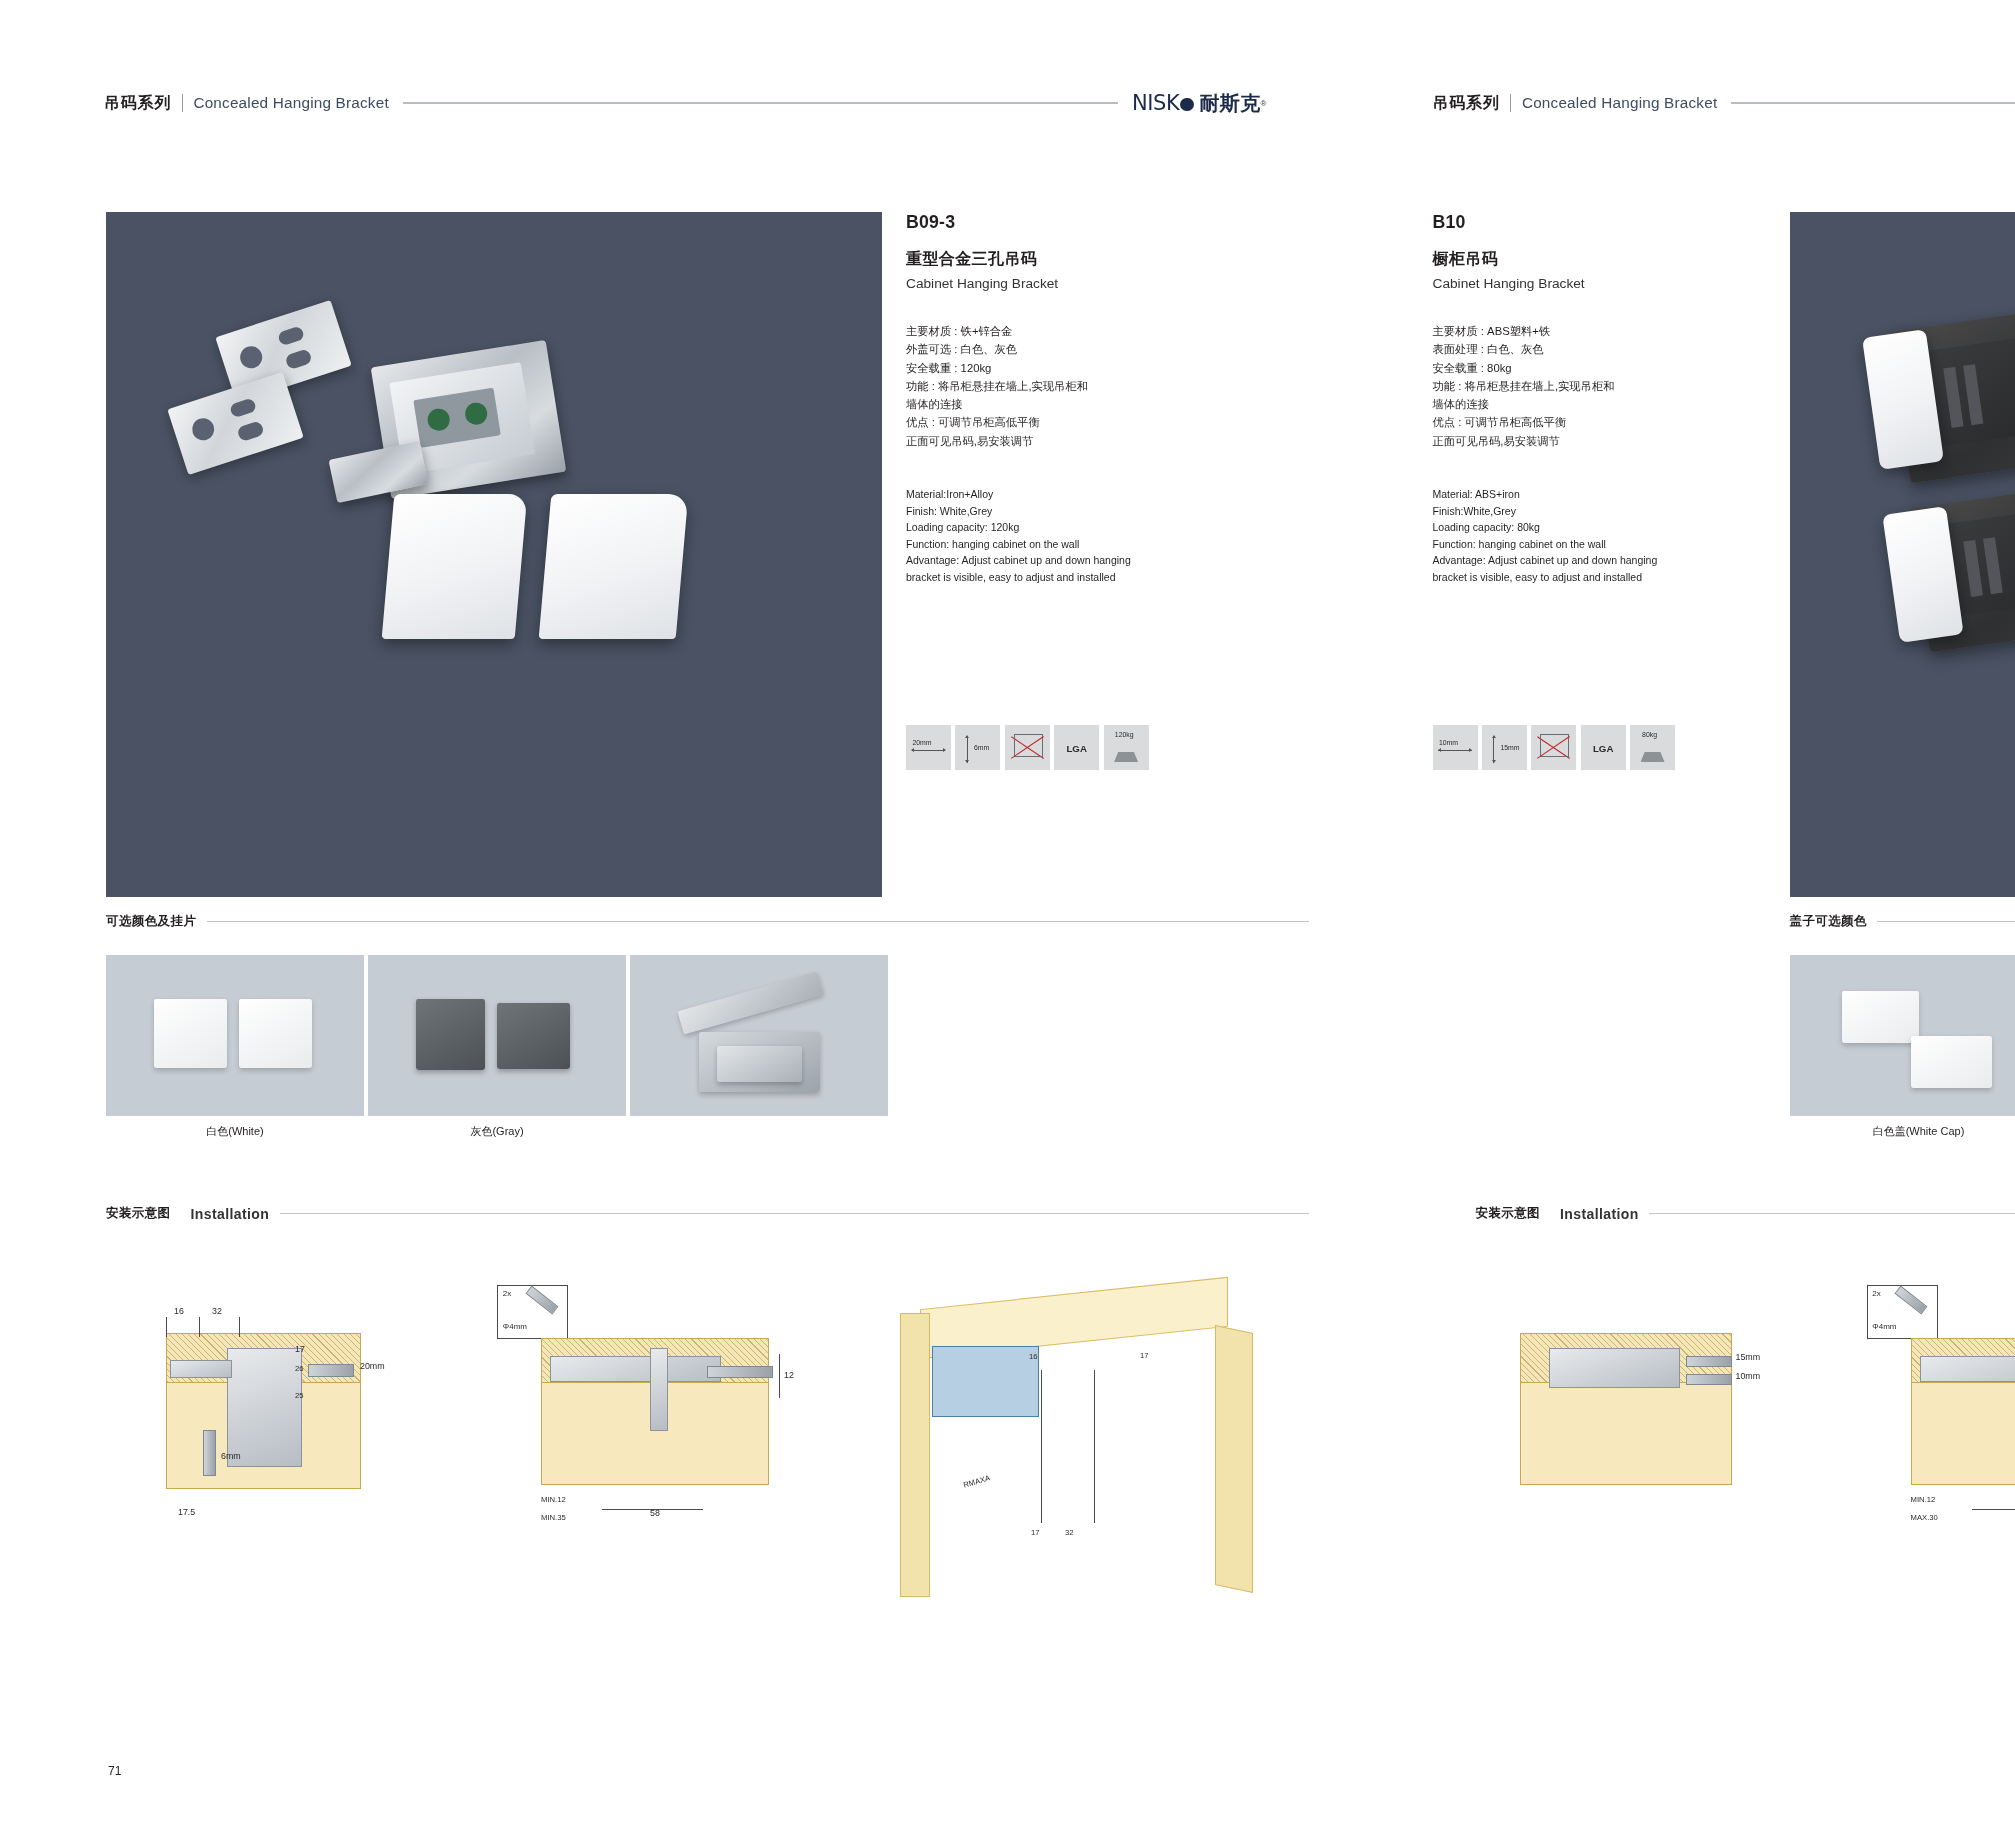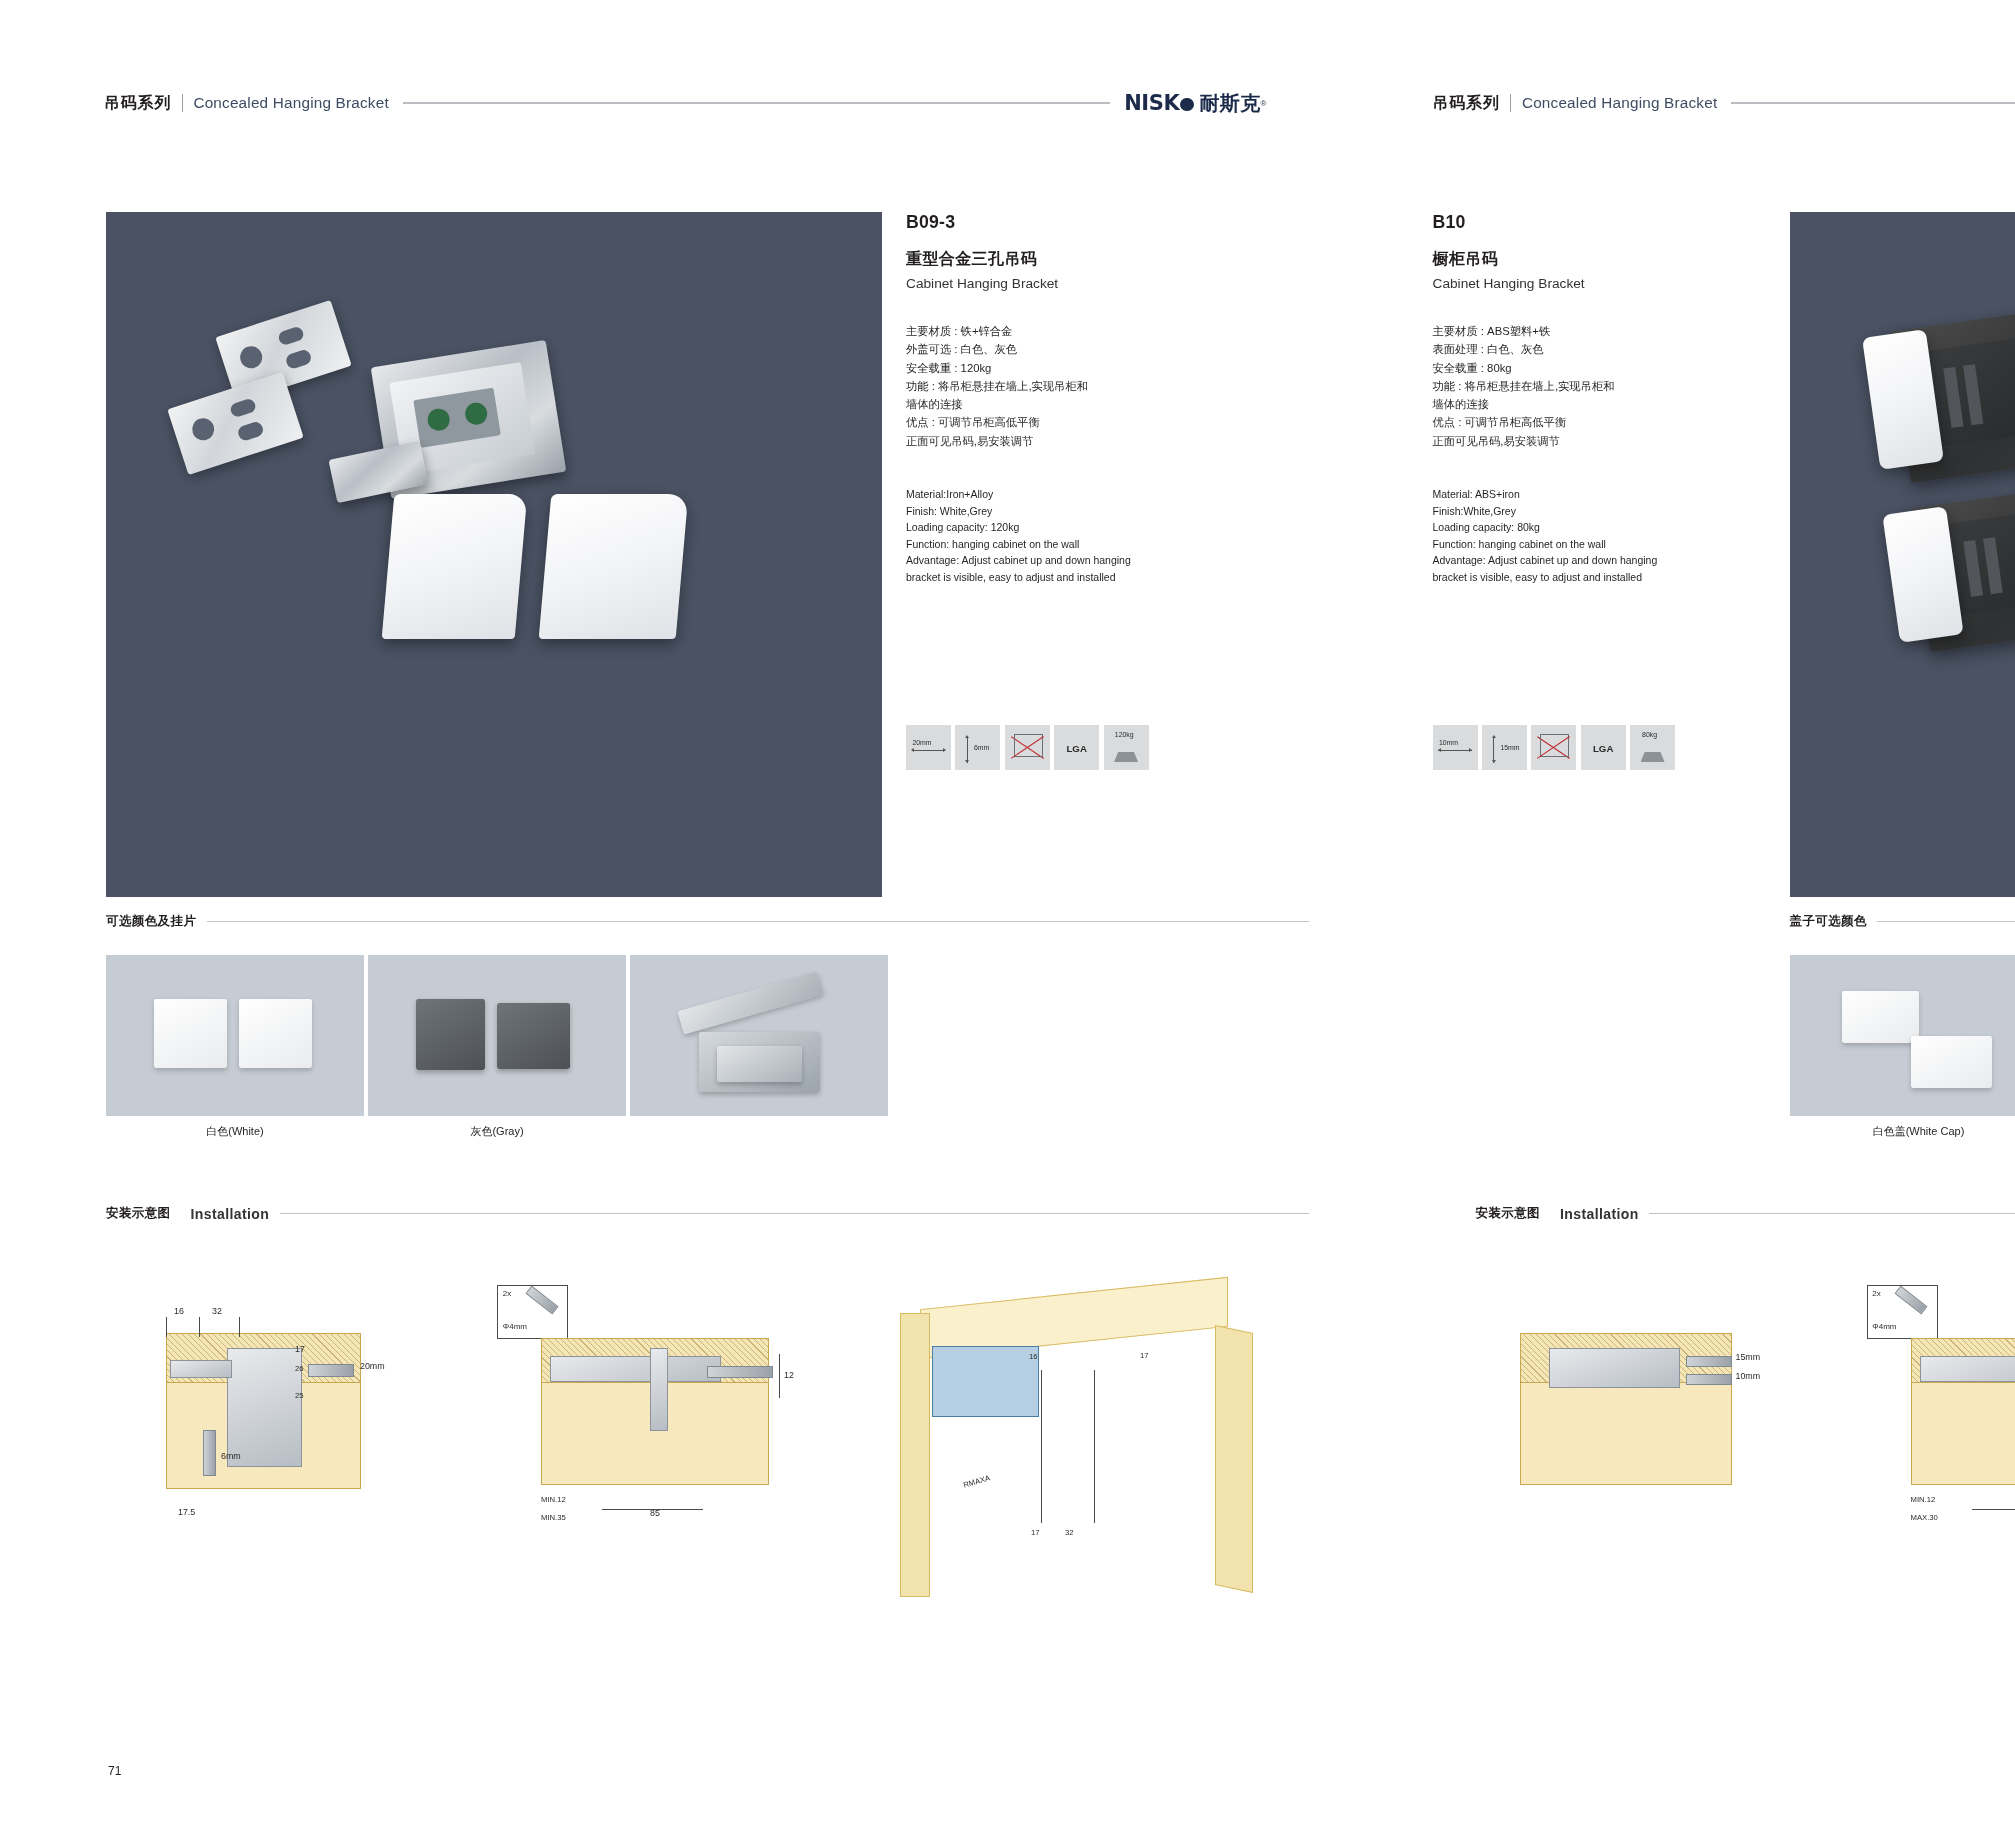--- a/index.html
+++ b/index.html
@@ -67,21 +67,21 @@
     margin-left: 13.7px;
     margin-right: 13.7px;
   }
   .logo {
     display: flex;
     align-items: center;
     white-space: nowrap;
   }
   .logo-mark {
     font-size: 21px;
-    font-weight: bold;
+    font-weight: normal;
     letter-spacing: -0.4px;
     color: #1c2b4a;
     font-family: "DejaVu Sans", sans-serif;
   }
   .logo-dot {
     display: inline-block;
     width: 13.7px; height: 13.7px;
     border-radius: 50%;
     background: #1c2b4a;
     margin: 0 1.6px 0 0.8px;
@@ -557,21 +557,21 @@
           </div>
           <div class="hatch" style="left:60px;top:69px;width:226px;height:44px;"></div>
           <div class="wood" style="left:60px;top:113px;width:226px;height:101px;"></div>
           <div class="metal-part" style="left:69px;top:87px;width:169px;height:24px;"></div>
           <div class="metal-part" style="left:169px;top:79px;width:16px;height:81px;"></div>
           <div class="screw" style="left:226px;top:97px;width:64px;height:9.7px;"></div>
           <div class="dline" style="left:298px;top:85px;width:0.8px;height:44px;"></div>
           <div class="dnum" style="left:303px;top:101px;">12</div>
           <div class="dnum sm" style="left:60px;top:226px;">MIN.12</div>
           <div class="dnum sm" style="left:60px;top:244px;">MIN.35</div>
-          <div class="dnum" style="left:169px;top:239px;">85</div>
+          <div class="dnum" style="left:169px;top:239px;">58</div>
           <div class="dline" style="left:121px;top:240px;width:101px;height:0.8px;"></div>
         </div>
 
         <div class="dg dg3">
           <div class="room-wall" style="left:52px;top:24px;width:306px;height:48px;transform:skewY(-6deg);"></div>
           <div class="room-side" style="left:32px;top:44px;width:28px;height:282px;"></div>
           <div class="room-side" style="left:347px;top:60px;width:36px;height:258px;transform:skewY(12deg);"></div>
           <div class="cab" style="left:64px;top:77px;width:105px;height:69px;"></div>
           <div class="dline" style="left:173px;top:101px;width:0.8px;height:153px;"></div>
           <div class="dline" style="left:226px;top:101px;width:0.8px;height:153px;"></div>

